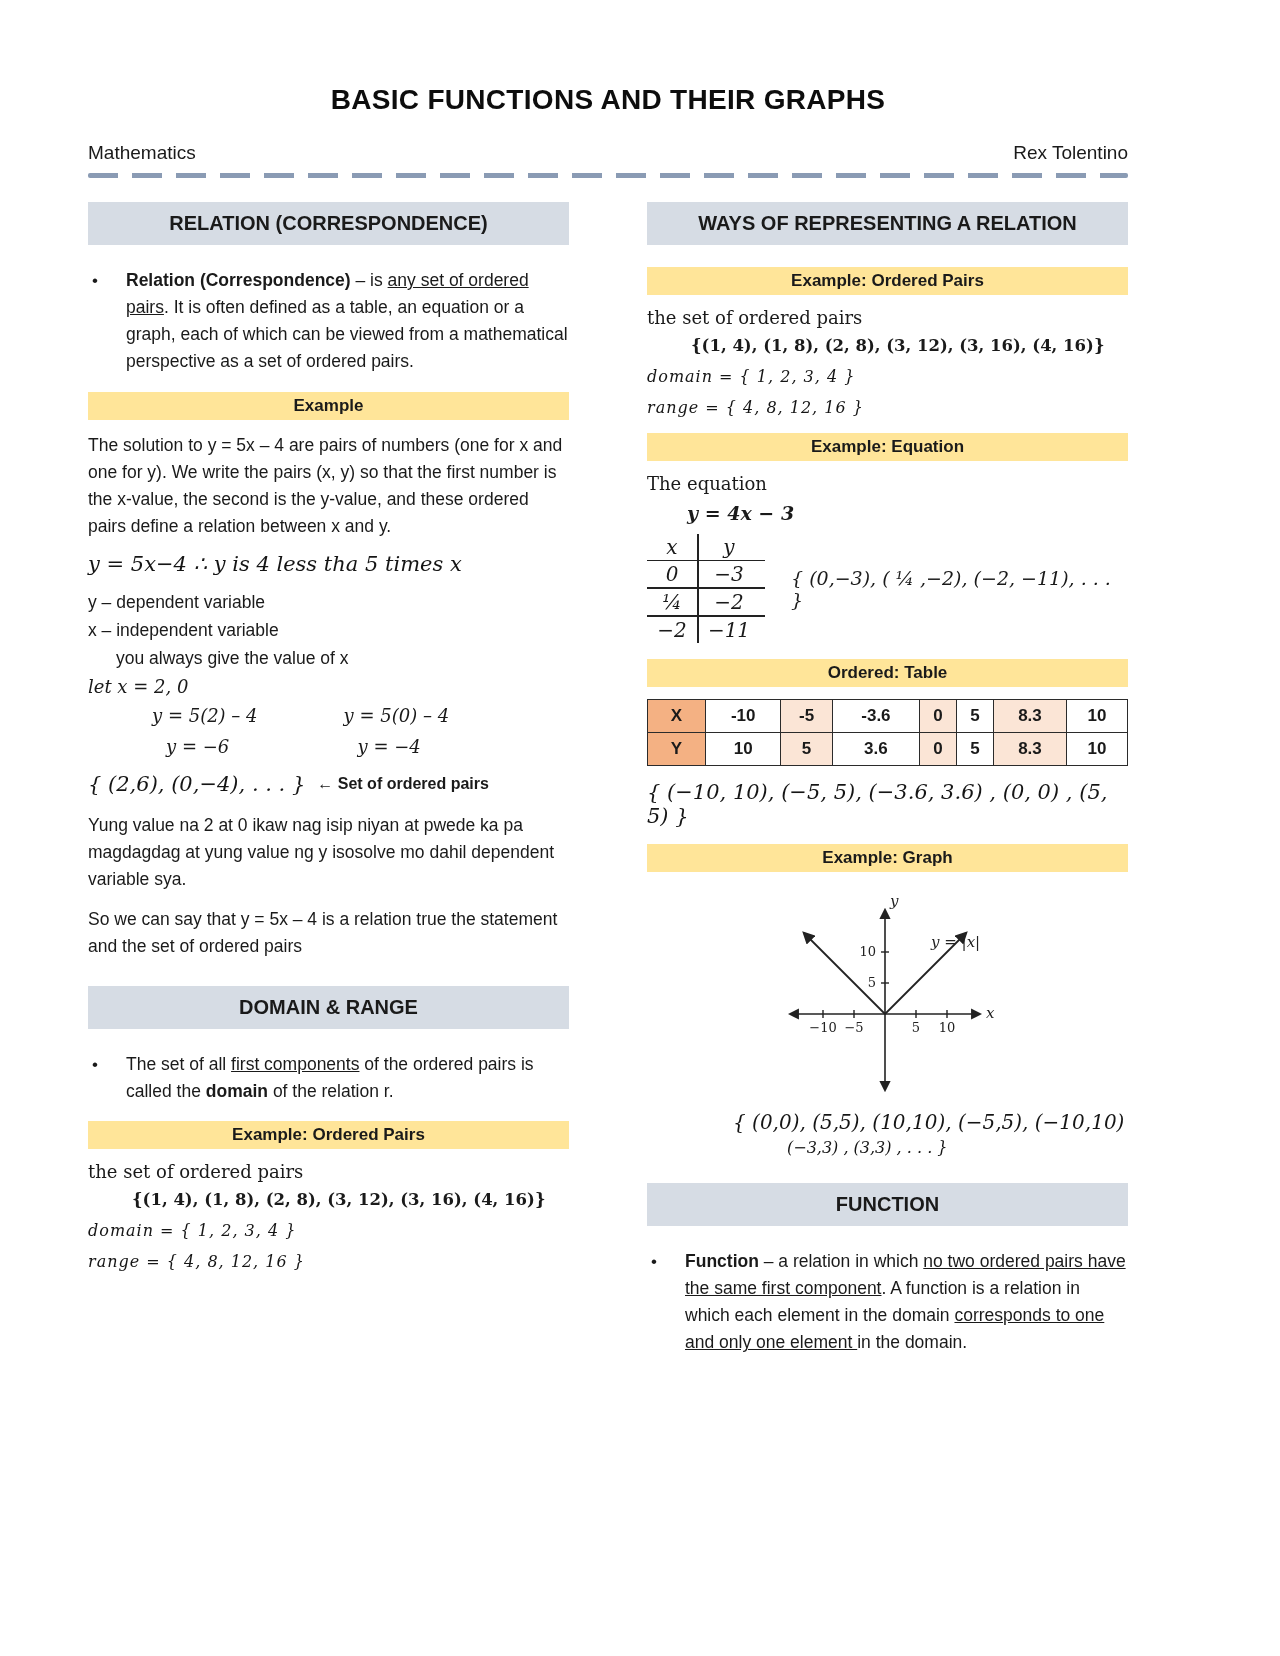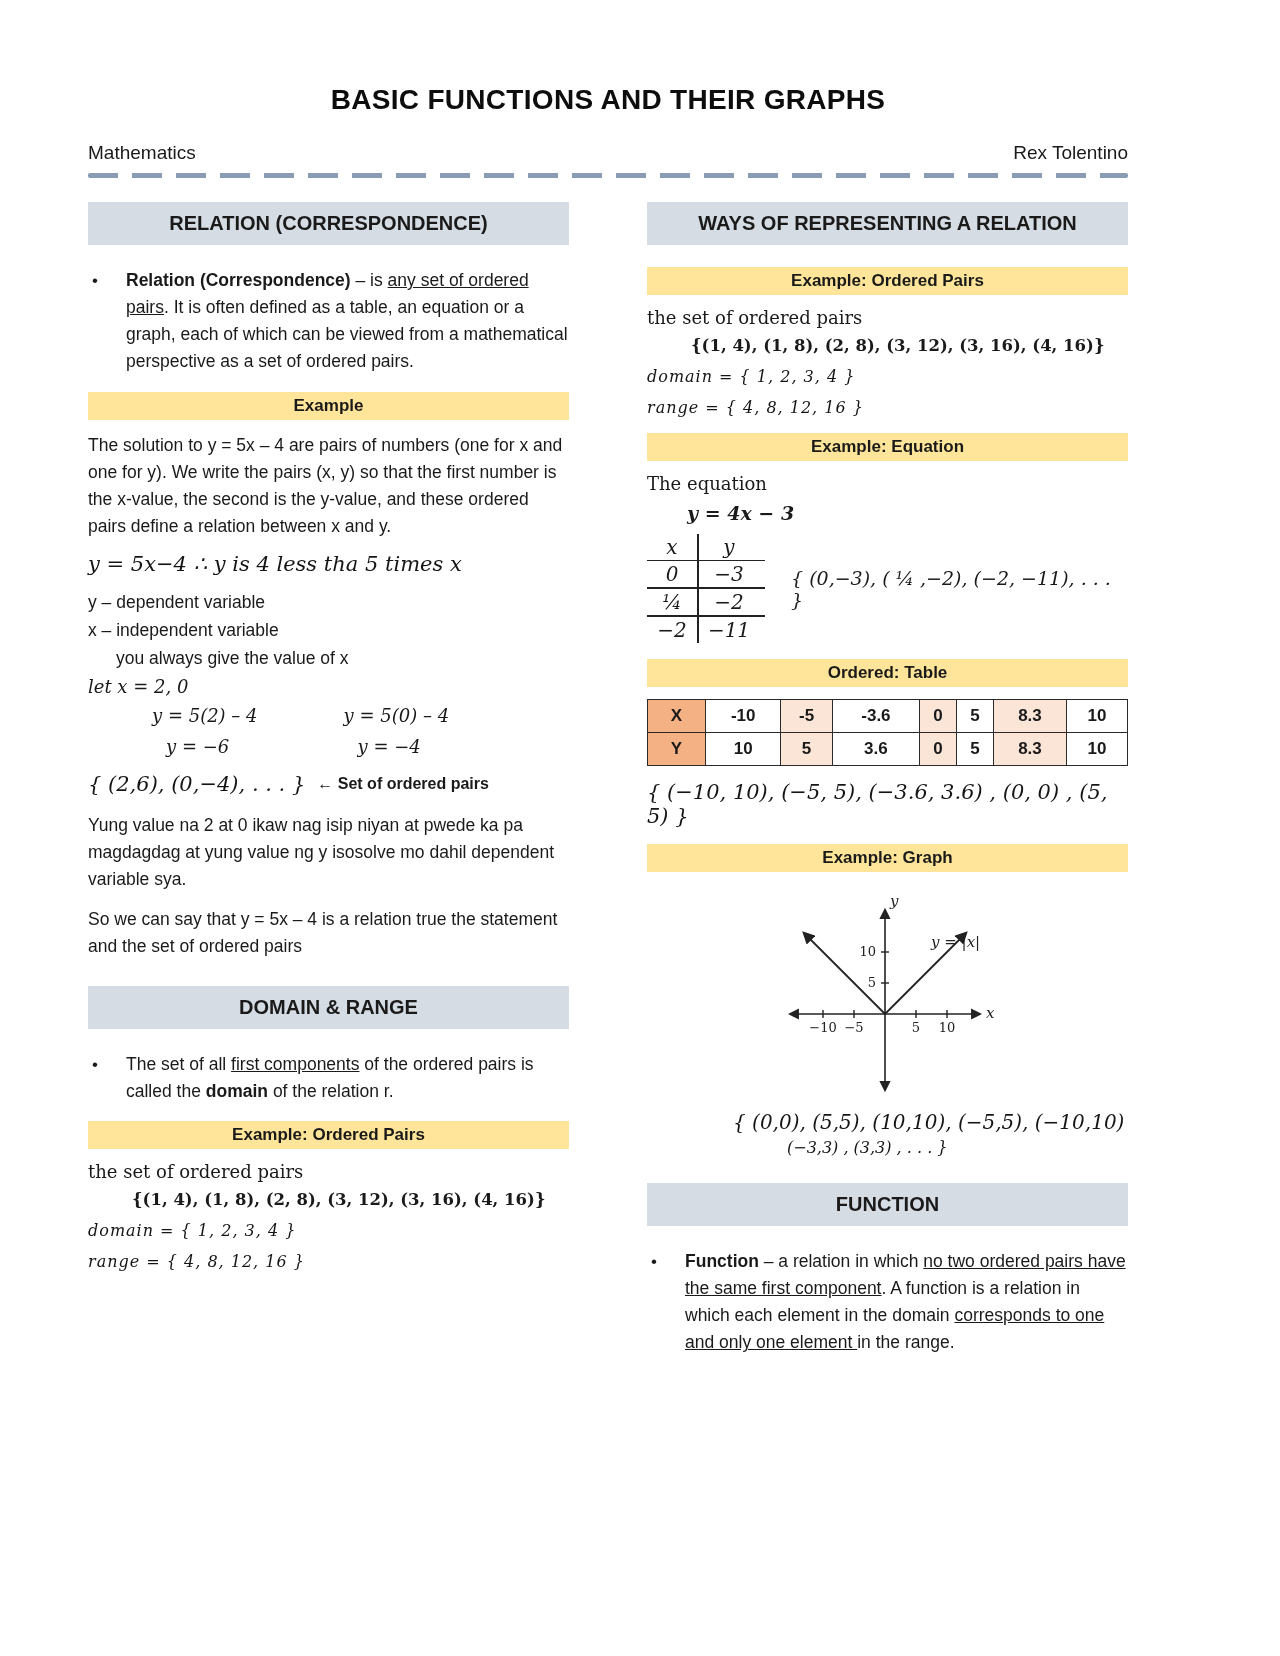--- a/index.html
+++ b/index.html
@@ -254,19 +254,19 @@
         </svg>
       </div>
 
       <div class="hand hw-graph-1">{  (0,0),  (5,5),  (10,10),  (−5,5),  (−10,10)</div>
       <div class="hand hw-graph-2">(−3,3) ,   (3,3) , . . . }</div>
 
       <div class="section-head mt-lg">FUNCTION</div>
 
       <div class="bullet-row">
         <div class="bullet-text">
-          <span class="b">Function</span><span> – a relation in which </span><span class="u">no two ordered pairs have the same first component</span><span>. A function is a relation in which each element in the domain </span><span class="u">corresponds to one and only one element </span><span>in the range.</span>
+          <span class="b">Function</span><span> – a relation in which </span><span class="u">no two ordered pairs have the same first component</span><span>. A function is a relation in which each element in the domain </span><span class="u">corresponds to one and only one element </span><span>in the domain.</span>
         </div>
       </div>
 
     </div>
   </div>
 </div>
 
 </body></html>

